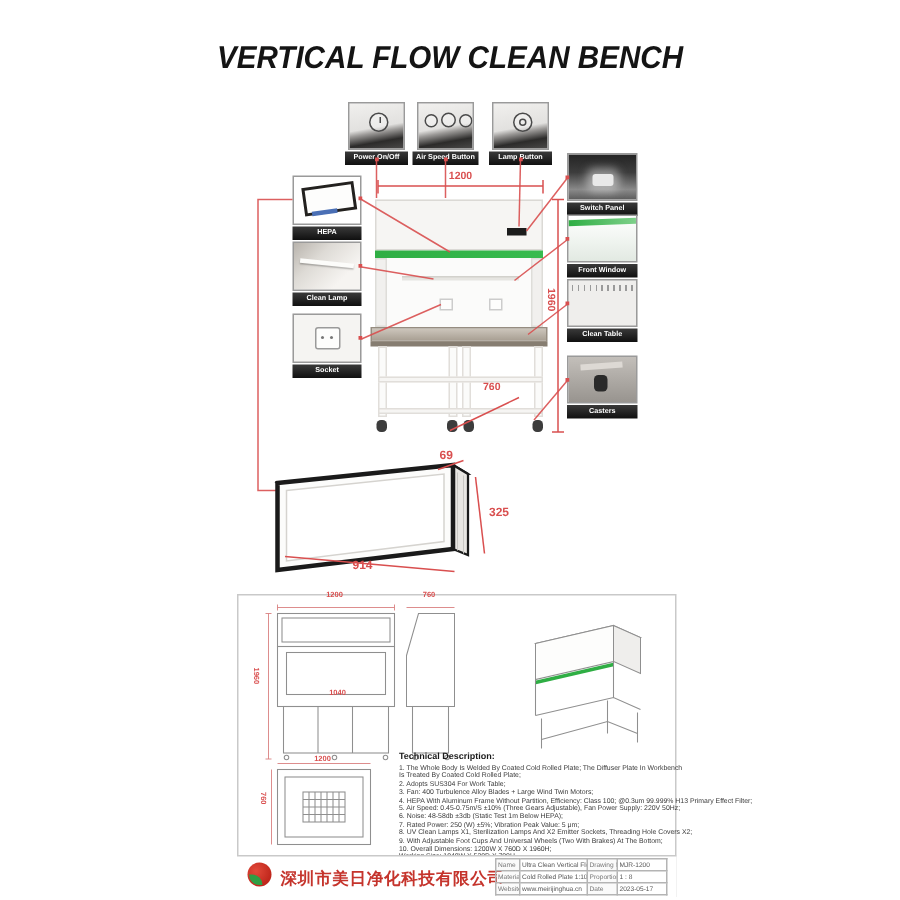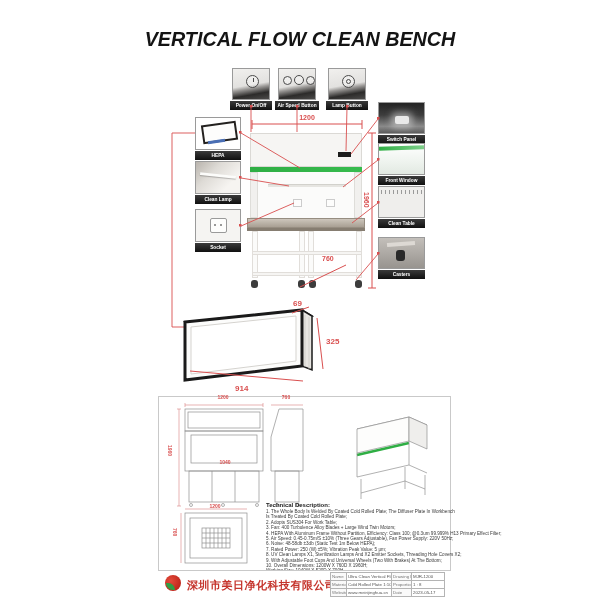--- a/index.html
+++ b/index.html
@@ -232,21 +232,21 @@
       <line x1="317" y1="318" x2="323" y2="369"></line>
       <line x1="292" y1="313" x2="309" y2="307"></line>
     </g>
   </svg>
 
   <span class="abs dim dim7" style="left:252px;top:114px;width:110px;text-align:center;">1200</span>
   <span class="abs dim dim7 vtext" style="left:363px;top:192px;">1960</span>
   <span class="abs dim dim7" style="left:322px;top:255px;">760</span>
   <span class="abs dim dim8" style="left:293px;top:299px;">69</span>
   <span class="abs dim dim8" style="left:326px;top:337px;">325</span>
-  <span class="abs dim dim8" style="left:216px;top:384px;padding-left:19px;">914</span>
+  <span class="abs dim dim8" style="left:216px;top:372px;padding-left:19px;">914</span>
 
   <div class="abs sheet">
     <svg class="overlay" width="293" height="202" viewBox="0 0 293 202">
       <g stroke="#8f8f8f" stroke-width="0.7" fill="none">
         <rect x="26" y="12" width="78" height="22"></rect>
         <rect x="29" y="15" width="72" height="16"></rect>
         <rect x="26" y="34" width="78" height="40"></rect>
         <rect x="32" y="38" width="66" height="28"></rect>
         <rect x="30" y="74" width="70" height="31"></rect>
         <line x1="53" y1="74" x2="53" y2="105"></line>

